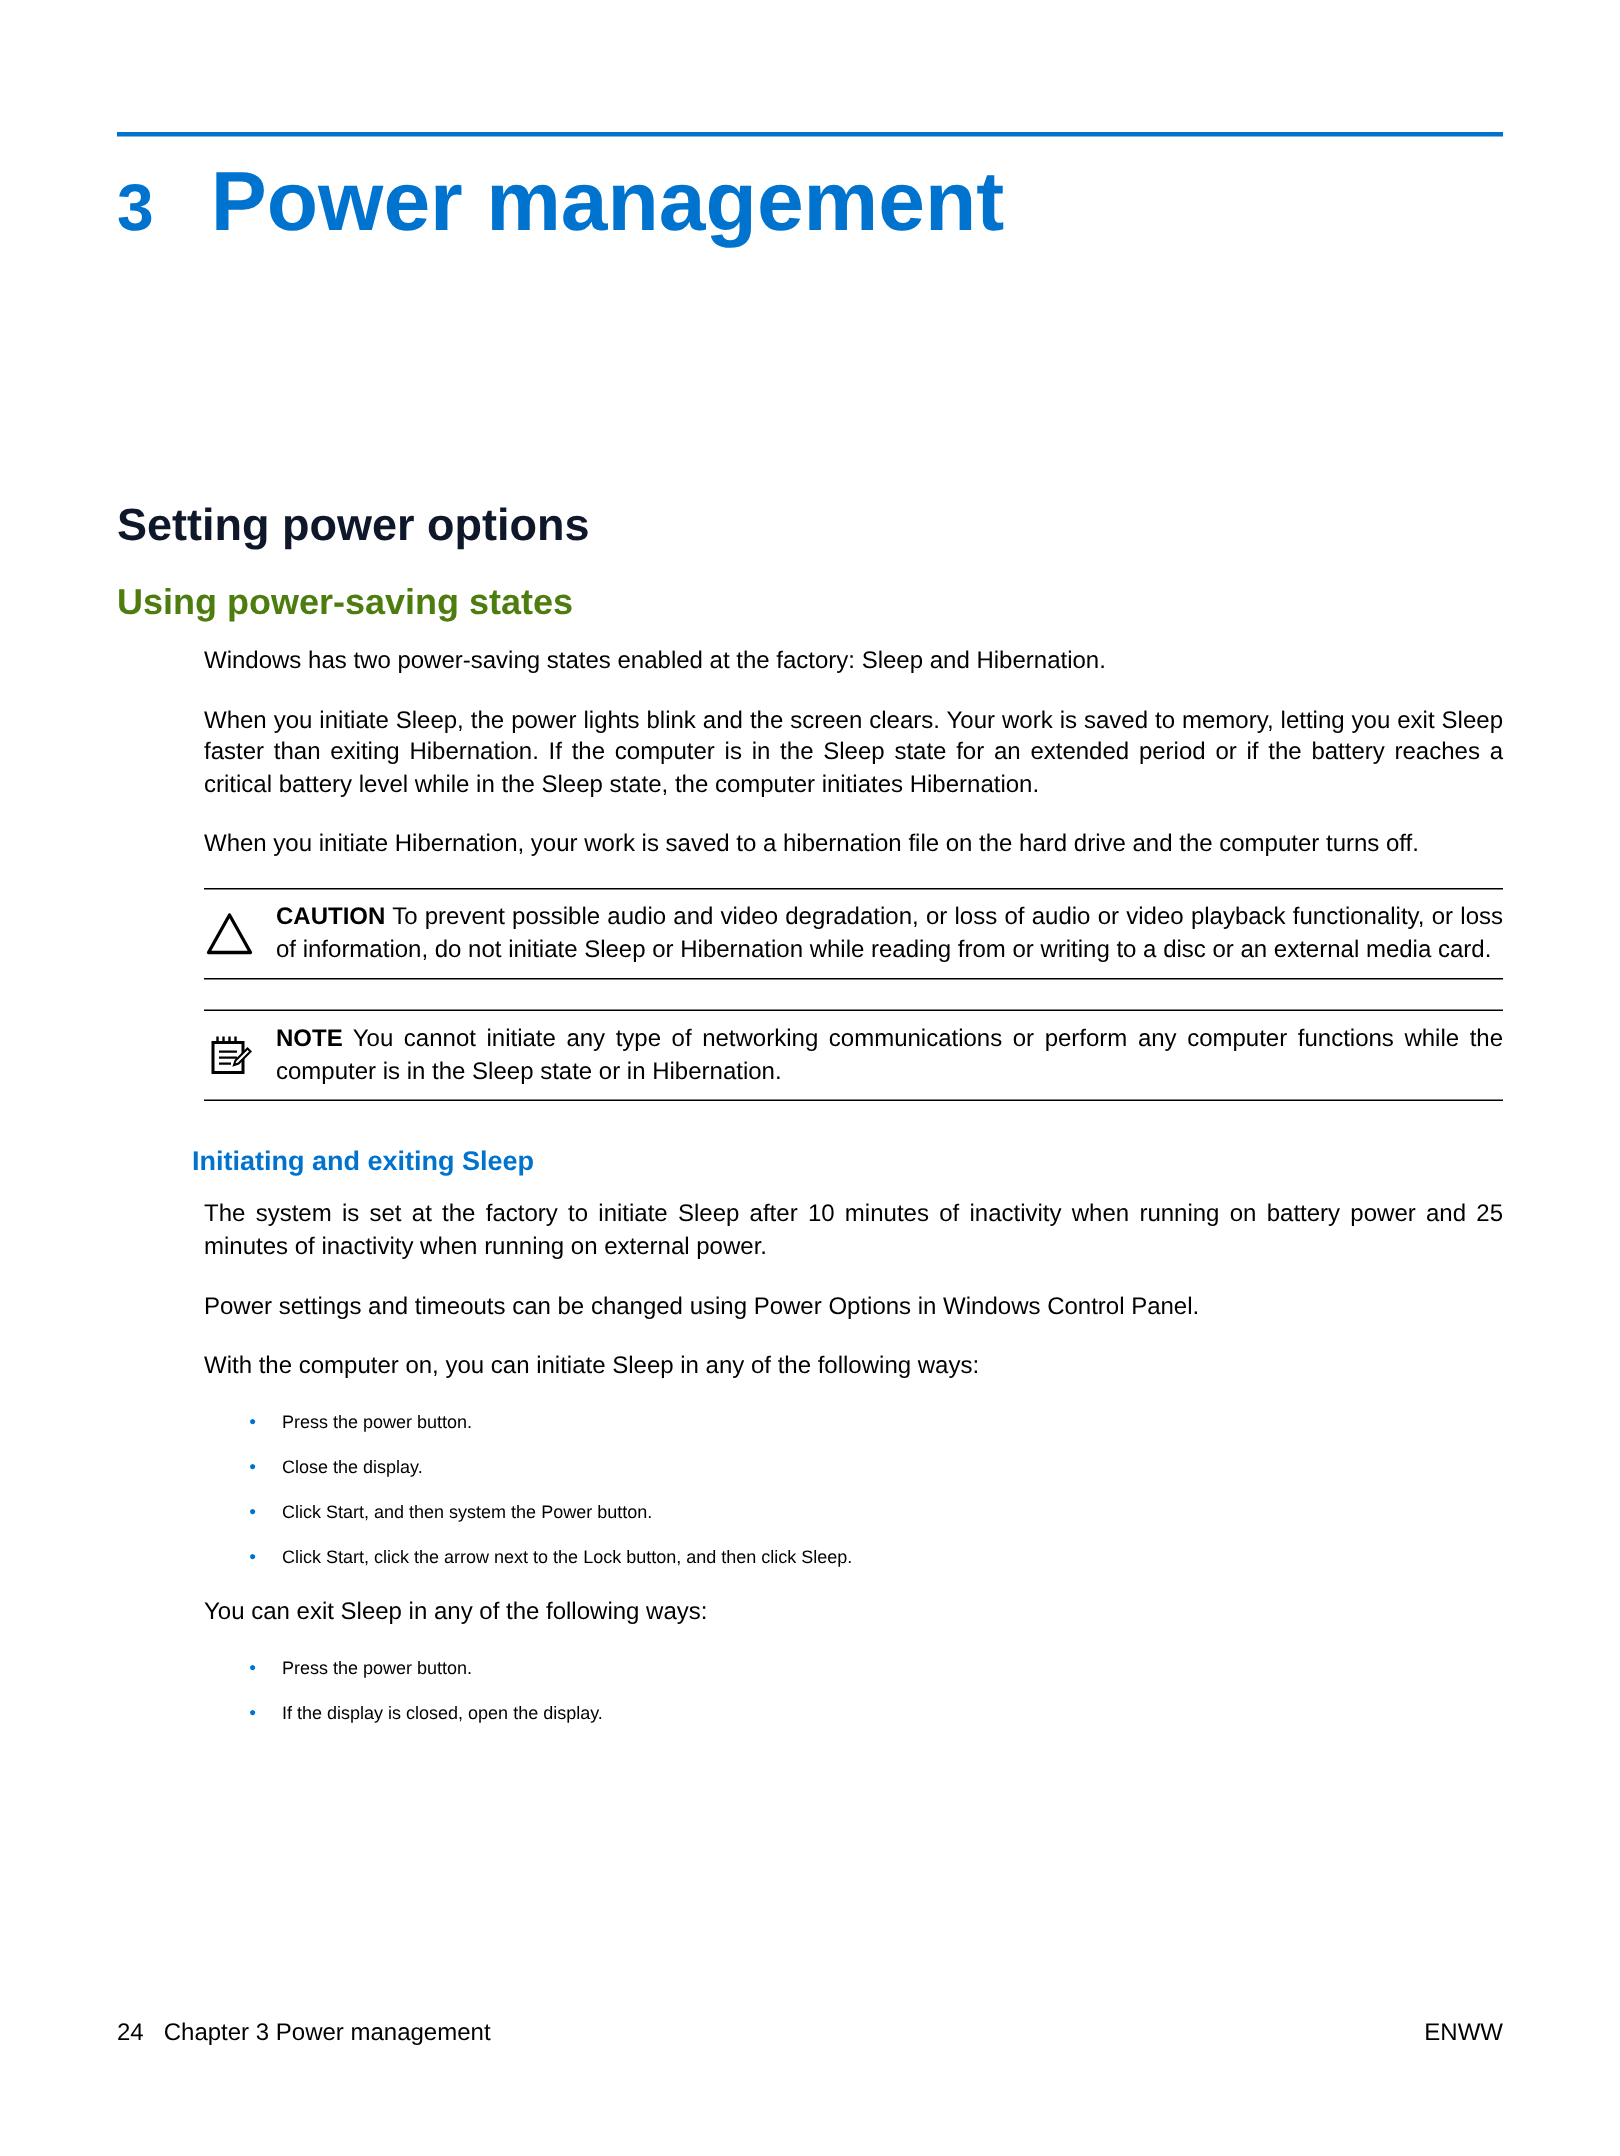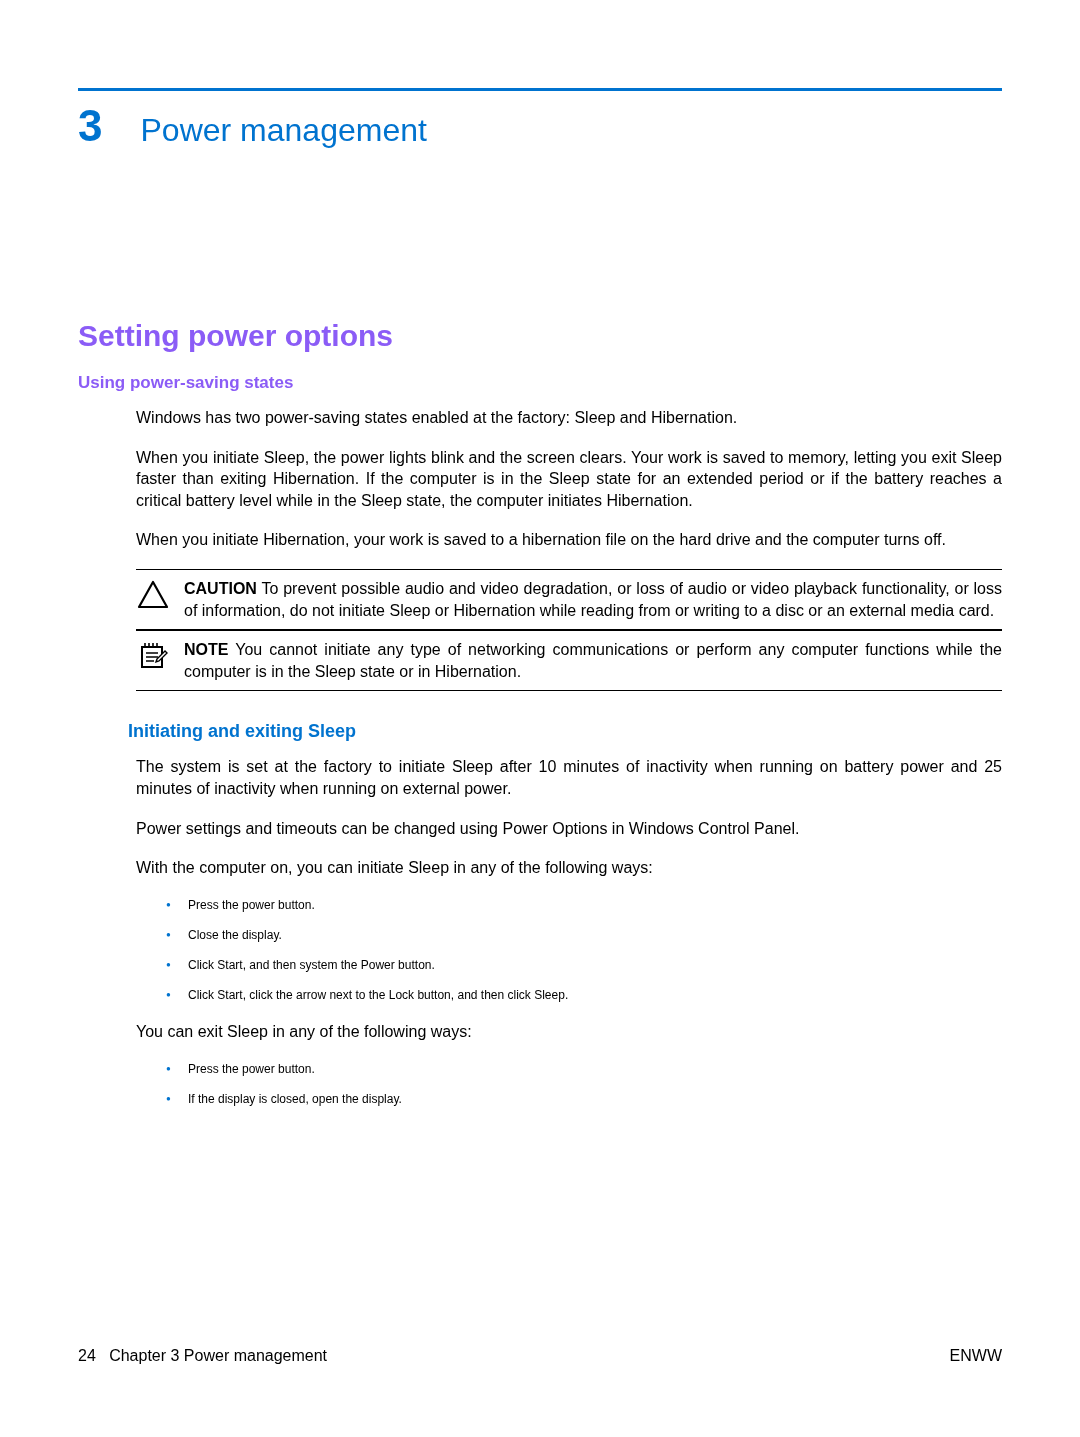--- a/index.html
+++ b/index.html
@@ -24,35 +24,35 @@
       display: flex;
       align-items: baseline;
       gap: 38px;
     }
     .chapter-num {
       font-size: 44px;
       font-weight: bold;
       color: #0073cf;
     }
     .chapter-title {
-      font-size: 32px;
-      font-weight: normal;
+      font-size: 56px;
+      font-weight: bold;
       color: #0073cf;
     }
     .h2 {
       font-size: 30px;
       font-weight: bold;
-      color: #8b5cf6;
+      color: #0f172a;
       margin-top: 168px;
       margin-bottom: 20px;
     }
     .h3 {
-      font-size: 17px;
-      font-weight: bold;
-      color: #8b5cf6;
+      font-size: 24px;
+      font-weight: bold;
+      color: #4d7c0f;
       margin-bottom: 14px;
     }
     .h4 {
       font-size: 18px;
       font-weight: bold;
       color: #0073cf;
       margin-top: 30px;
       margin-bottom: 14px;
       margin-left: 50px;
     }
@@ -62,24 +62,24 @@
     .para {
       font-size: 16px;
       line-height: 1.35;
       margin-bottom: 18px;
       text-align: justify;
     }
     .callout {
       border-top: 1px solid #000;
       border-bottom: 1px solid #000;
       padding: 8px 0;
-      margin-bottom: 0;
+      margin-bottom: 20px;
       display: flex;
       gap: 14px;
-      align-items: flex-start;
+      align-items: center;
     }
     .callout-icon {
       flex: 0 0 34px;
       height: 34px;
       display: flex;
       align-items: center;
       justify-content: center;
     }
     .callout-text {
       font-size: 16px;

